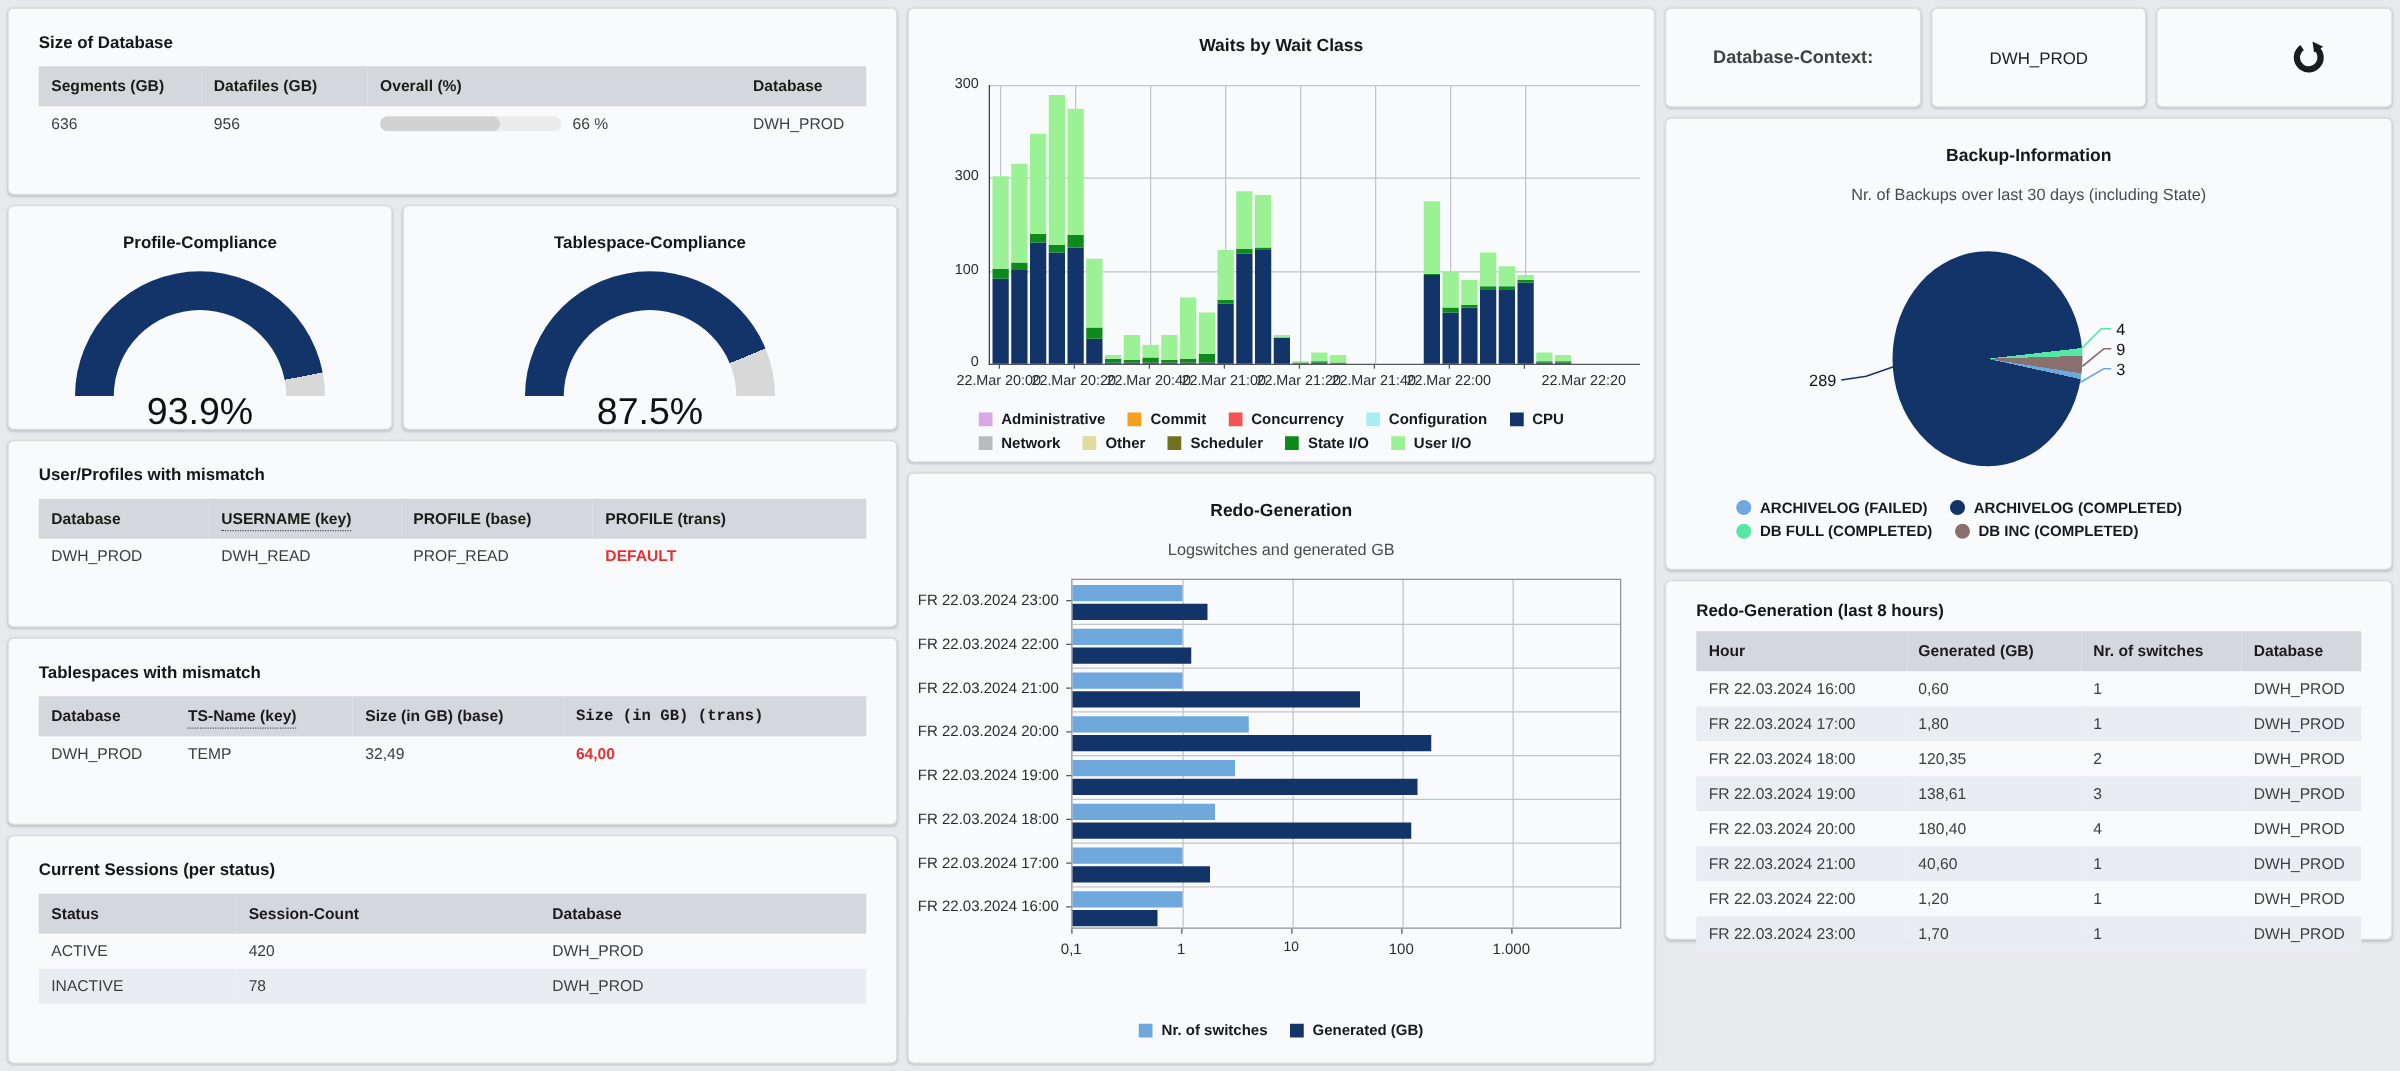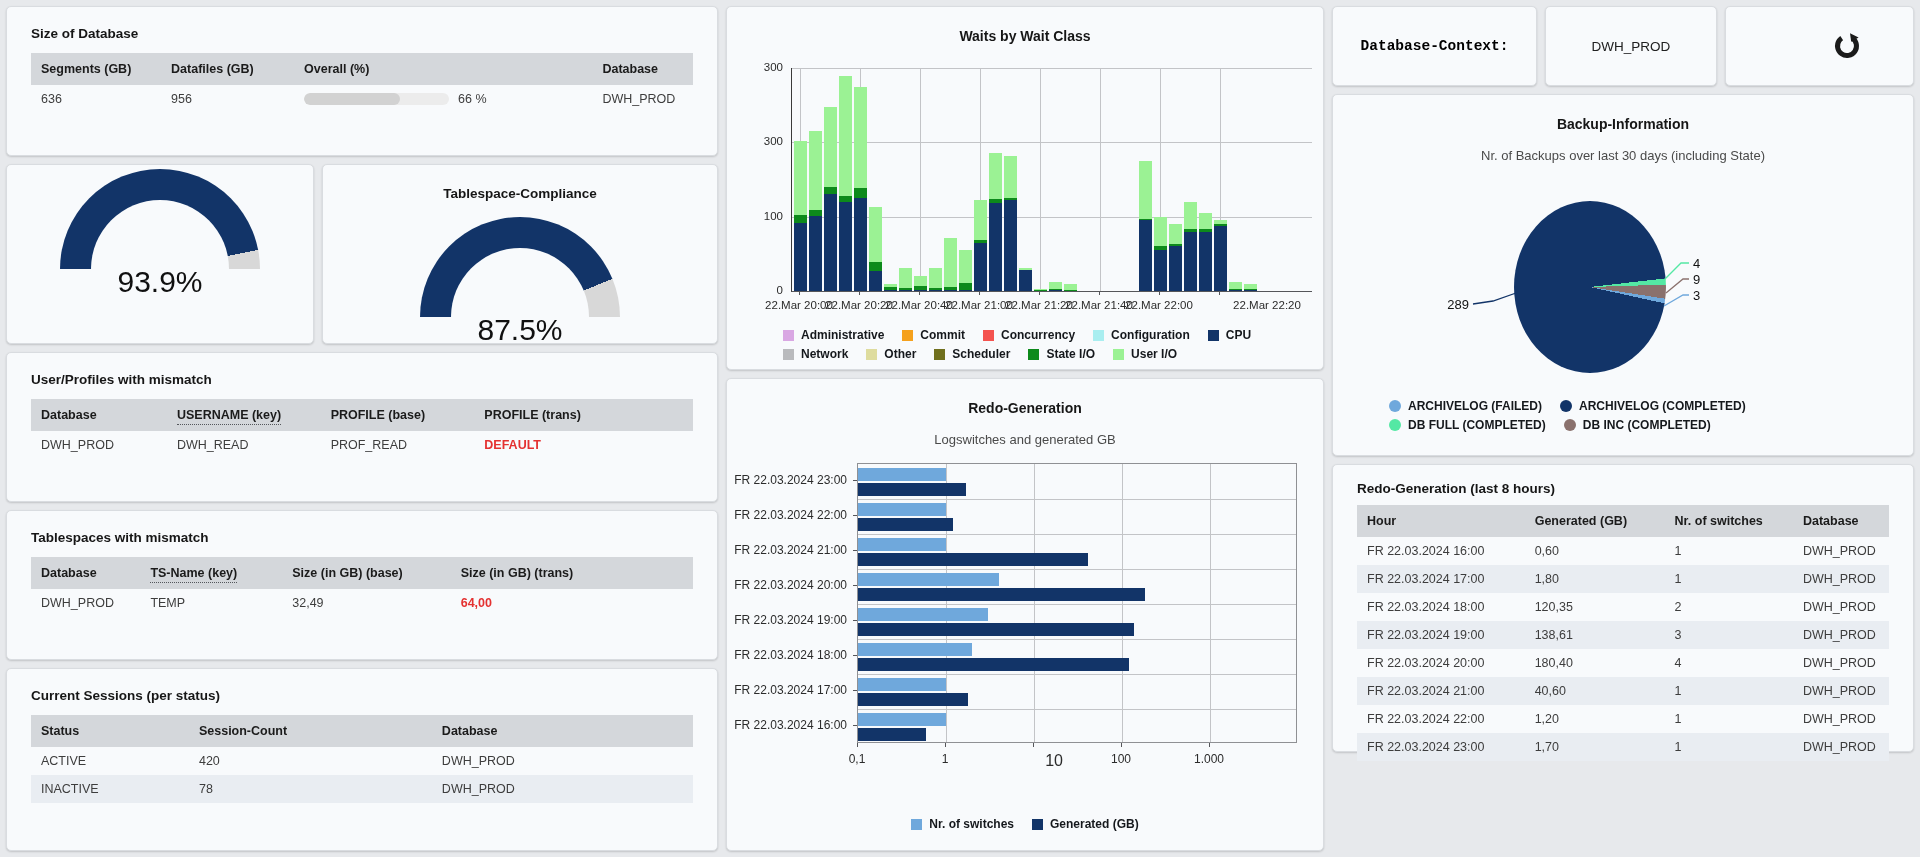--- a/index.html
+++ b/index.html
@@ -58,21 +58,21 @@
   .axlab{position:absolute;font-size:11.5px;color:#2b2b2b;white-space:nowrap;}
   .bar{position:absolute;}
   .legend{display:flex;flex-wrap:wrap;row-gap:5px;column-gap:18px;align-items:center;}
   .legend .li{display:flex;align-items:center;gap:7px;}
   .legend .sw{width:11px;height:11px;flex:none;}
   .legend .sw.round{border-radius:50%;width:12px;height:12px;}
   .legend .lt{font-size:12px;font-weight:bold;color:#15181c;white-space:nowrap;}
   
   .ctx-row{display:flex;gap:8px;height:80px;}
   .ctx-card{display:flex;align-items:center;justify-content:center;}
-  .ctx-label{font-size:14.5px;font-weight:bold;color:#000000;font-family:Liberation Mono, monospace;}
+  .ctx-label{font-size:14.5px;font-weight:bold;color:#404040;}
   .ctx-value{font-size:13.5px;color:#202020;}
   .ctx-icon-card{flex:1;justify-content:flex-end;padding-right:52px;}
   
   .pie-wrap{position:relative;height:212px;margin-top:10px;}
   .pie{position:absolute;left:181px;top:28px;width:152px;height:172px;border-radius:50%;}
 </style>
 </head>
 <body>
 
 <div class="page">
@@ -105,20 +105,21 @@
                 </td>
                 <td>DWH_PROD</td>
               </tr>
             </tbody>
           </table>
         </div>
     </section>
 
     <div class="gauge-row">
       <section class="card gauge-card" style="width:308px;">
+        <h3 class="card-title">Profile-Compliance</h3>
         <div class="gauge-wrap">
           <div class="gauge" style="background: conic-gradient(from -90deg at 50% 100%, rgb(18, 52, 104) 0deg, rgb(18, 52, 104) 169.02deg, rgb(216, 216, 216) 169.02deg, rgb(216, 216, 216) 180deg, rgba(0, 0, 0, 0) 180deg);">
               <div class="gauge-hole"></div>
             </div>
           <div class="gauge-val">93.9%</div>
         </div>
       </section>
       <section class="card gauge-card" style="flex:1;">
         <h3 class="card-title">Tablespace-Compliance</h3>
         <div class="gauge-wrap">
@@ -156,21 +157,21 @@
 
     <section class="card" style="height:150px;">
       <h3 class="card-title">Tablespaces with mismatch</h3>
       <div class="tbl" id="tbl-ts">
           <table>
             <thead>
               <tr>
                 <th style="width: 15.5%;"><span>Database</span></th>
                 <th style="width: 21%;"><span class="key">TS-Name (key)</span></th>
                 <th style="width: 25.5%;"><span>Size (in GB) (base)</span></th>
-                <th style="width: 38%;"><span>Size (in GB) (trans)</span></th>
+                <th style="width: 38%; font-family: Liberation Mono, monospace;"><span>Size (in GB) (trans)</span></th>
               </tr>
             </thead>
             <tbody>
               <tr>
                 <td>DWH_PROD</td>
                 <td>TEMP</td>
                 <td>32,49</td>
                 <td class="red">64,00</td>
               </tr>
             </tbody>
@@ -398,21 +399,21 @@
             <div class="bar" style="position: absolute; left: 0px; top: 228.5px; width: 110.464px; height: 13px; background: rgb(18, 52, 104);"></div>
             <div class="gl" style="position: absolute; left: 0px; top: 245px; width: 438px; height: 1px;"></div>
             <div class="bar" style="position: absolute; left: 0px; top: 249px; width: 88px; height: 13px; background: rgb(111, 168, 220);"></div>
             <div class="bar" style="position: absolute; left: 0px; top: 263.5px; width: 68.4773px; height: 13px; background: rgb(18, 52, 104);"></div>
           </div>
           <div class="gl dark" style="position: absolute; left: 130px; top: 280px; width: 1px; height: 4px;"></div>
           <div class="axlab" style="text-align: center; font-size: 12px; position: absolute; left: 100px; top: 289px; width: 60px; height: 14px;">0,1</div>
           <div class="gl dark" style="position: absolute; left: 218px; top: 280px; width: 1px; height: 4px;"></div>
           <div class="axlab" style="text-align: center; font-size: 12px; position: absolute; left: 188px; top: 289px; width: 60px; height: 14px;">1</div>
           <div class="gl dark" style="position: absolute; left: 306px; top: 280px; width: 1px; height: 4px;"></div>
-          <div class="axlab" style="text-align: right; font-size: 16px; position: absolute; left: 276px; top: 289px; width: 60px; height: 14px;">10</div>
+          <div class="axlab" style="text-align: center; font-size: 11px; position: absolute; left: 276px; top: 289px; width: 60px; height: 14px;">10</div>
           <div class="gl dark" style="position: absolute; left: 394px; top: 280px; width: 1px; height: 4px;"></div>
           <div class="axlab" style="text-align: center; font-size: 12px; position: absolute; left: 364px; top: 289px; width: 60px; height: 14px;">100</div>
           <div class="gl dark" style="position: absolute; left: 482px; top: 280px; width: 1px; height: 4px;"></div>
           <div class="axlab" style="text-align: center; font-size: 12px; position: absolute; left: 452px; top: 289px; width: 60px; height: 14px;">1.000</div>
           <div class="axlab" style="text-align: right; font-size: 12px; position: absolute; left: 0px; top: 10px; width: 120px; height: 14px;">FR 22.03.2024 23:00</div>
           <div class="gl dark" style="position: absolute; left: 126px; top: 17px; width: 4px; height: 1px;"></div>
           <div class="axlab" style="text-align: right; font-size: 12px; position: absolute; left: 0px; top: 45px; width: 120px; height: 14px;">FR 22.03.2024 22:00</div>
           <div class="gl dark" style="position: absolute; left: 126px; top: 52px; width: 4px; height: 1px;"></div>
           <div class="axlab" style="text-align: right; font-size: 12px; position: absolute; left: 0px; top: 80px; width: 120px; height: 14px;">FR 22.03.2024 21:00</div>
           <div class="gl dark" style="position: absolute; left: 126px; top: 87px; width: 4px; height: 1px;"></div>

